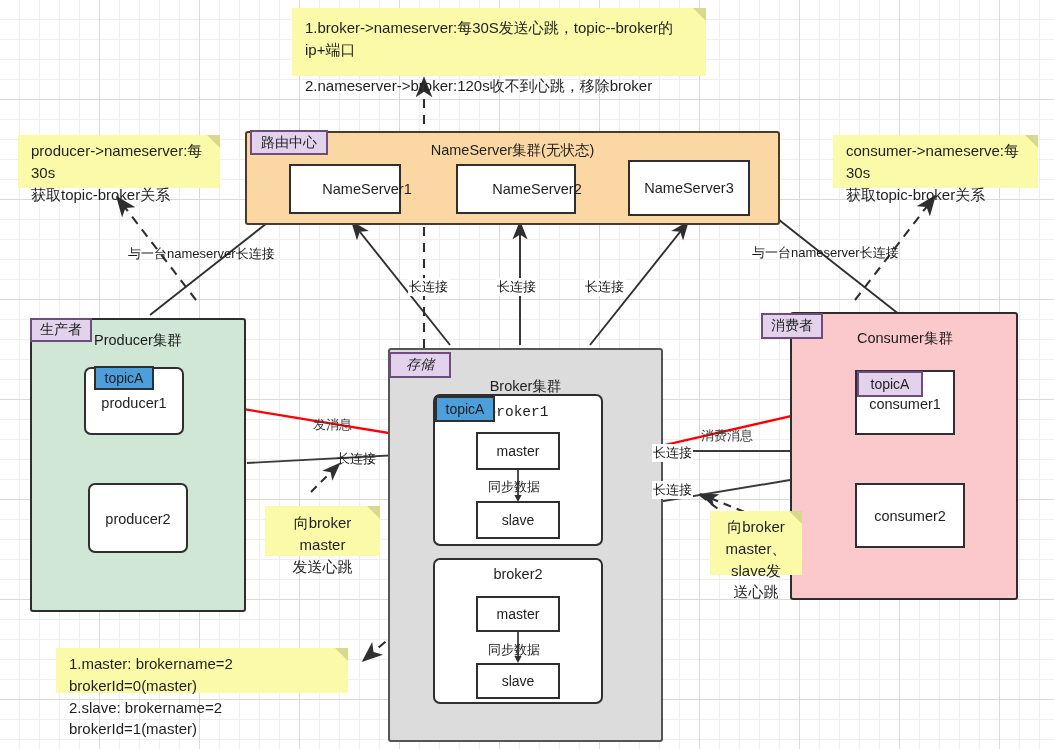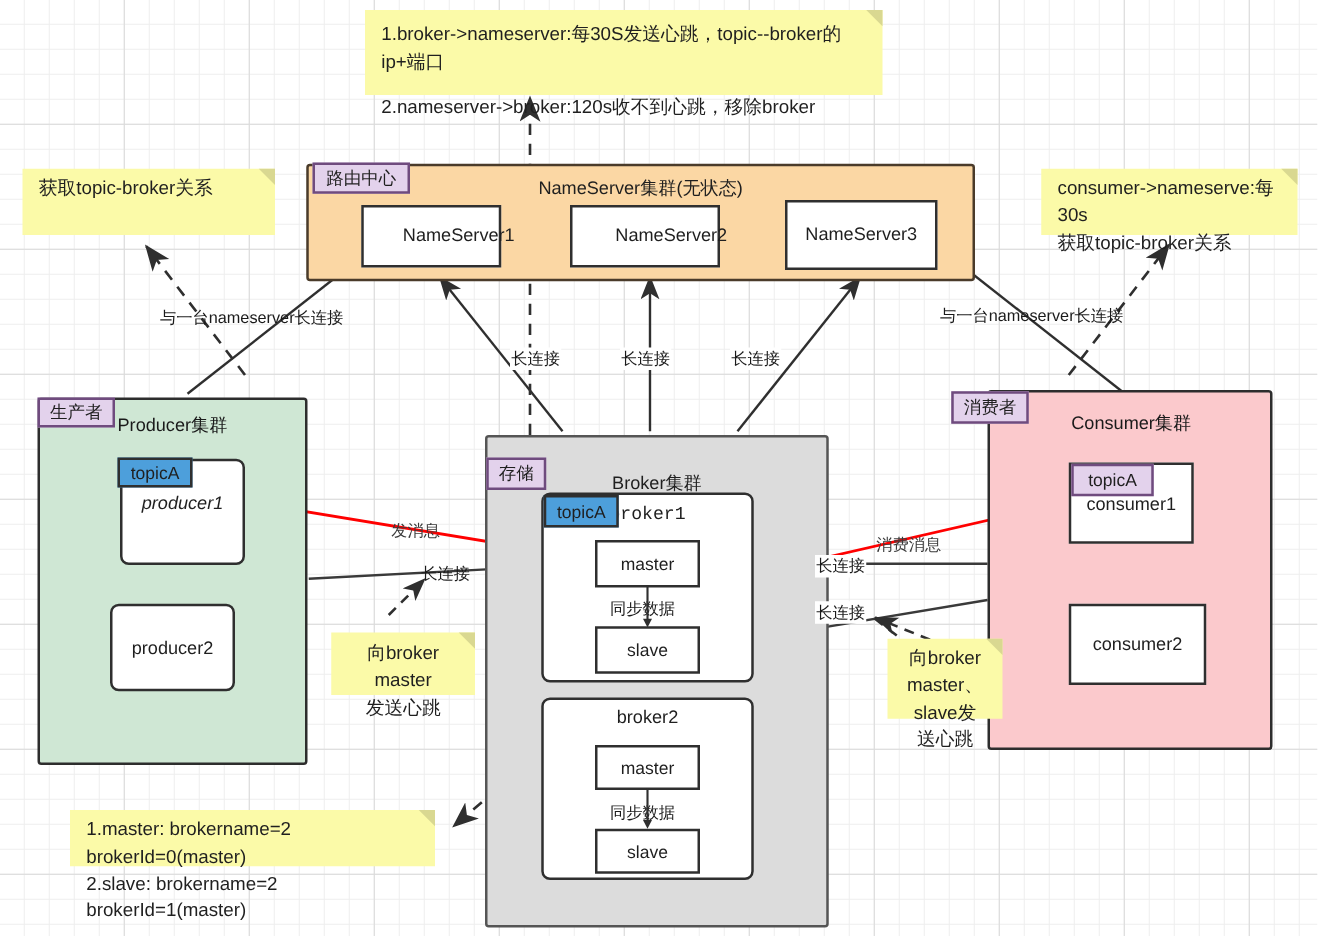--- a/index.html
+++ b/index.html
@@ -207,20 +207,21 @@
   </svg>
 
   <div class="note" style="left:292px; top:8px; width:414px; height:68px;">
     <span class="fold"></span>
     <div style="margin-top:4px;">1.broker-&gt;nameserver:每30S发送心跳，topic--broker的ip+端口</div>
     <div style="margin-top:14px;">2.nameserver-&gt;broker:120s收不到心跳，移除broker</div>
   </div>
 
   <div class="note" style="left:18px; top:135px; width:202px; height:53px;">
     <span class="fold"></span>
+    <div>producer-&gt;nameserver:每30s</div>
     <div>获取topic-broker关系</div>
   </div>
 
   <div class="note" style="left:833px; top:135px; width:205px; height:53px;">
     <span class="fold"></span>
     <div>consumer-&gt;nameserve:每30s</div>
     <div>获取topic-broker关系</div>
   </div>
 
   <div class="node cluster ns-cluster" style="left:245px; top:131px; width:535px; height:94px;">
@@ -243,33 +244,33 @@
 
   <div class="elabel elabel-white" style="left:408px; top:278px;">长连接</div>
   <div class="elabel elabel-white" style="left:496px; top:278px;">长连接</div>
   <div class="elabel elabel-white" style="left:584px; top:278px;">长连接</div>
 
   <div class="node cluster prod-cluster" style="left:30px; top:318px; width:216px; height:294px;">
   </div>
   <div class="chip chip-purple" style="left:30px; top:318px; width:62px; height:24px;">生产者</div>
   <div class="elabel" style="left:94px; top:331px; font-size:14.5px;">Producer集群</div>
 
-  <div class="node roundbox" style="left:96px; top:367px; width:100px; height:85px;font-style:italic;">
+  <div class="node roundbox" style="left:84px; top:367px; width:100px; height:68px;">
     <div class="roundbox-label" style="top:26px;">producer1</div>
   </div>
   <div class="chip chip-blue" style="left:94px; top:366px; width:60px; height:24px;">topicA</div>
 
   <div class="node roundbox" style="left:88px; top:483px; width:100px; height:70px;">
     <div class="roundbox-label" style="top:26px;">producer2</div>
   </div>
 
   <div class="node cluster broker-cluster" style="left:388px; top:348px; width:275px; height:394px;">
     <div class="cluster-title" style="top:27px;">Broker集群</div>
   </div>
-  <div class="chip chip-purple" style="left:389px; top:366px; width:48px; height:26px;">存储</div>
+  <div class="chip chip-purple" style="left:389px; top:352px; width:62px; height:26px;font-style:italic;">存储</div>
 
   <div class="node roundbox" style="left:433px; top:394px; width:170px; height:152px;">
     <div class="roundbox-label" style="top:8px;font-family:Liberation Mono, monospace;">broker1</div>
   </div>
   <div class="chip chip-blue" style="left:435px; top:396px; width:60px; height:26px;">topicA</div>
   <div class="node leafbox smallbox" style="left:476px; top:432px; width:84px; height:38px;">
     <span>master</span>
   </div>
   <div class="elabel" style="left:488px; top:478px;">同步数据</div>
   <div class="node leafbox smallbox" style="left:476px; top:501px; width:84px; height:38px;">

